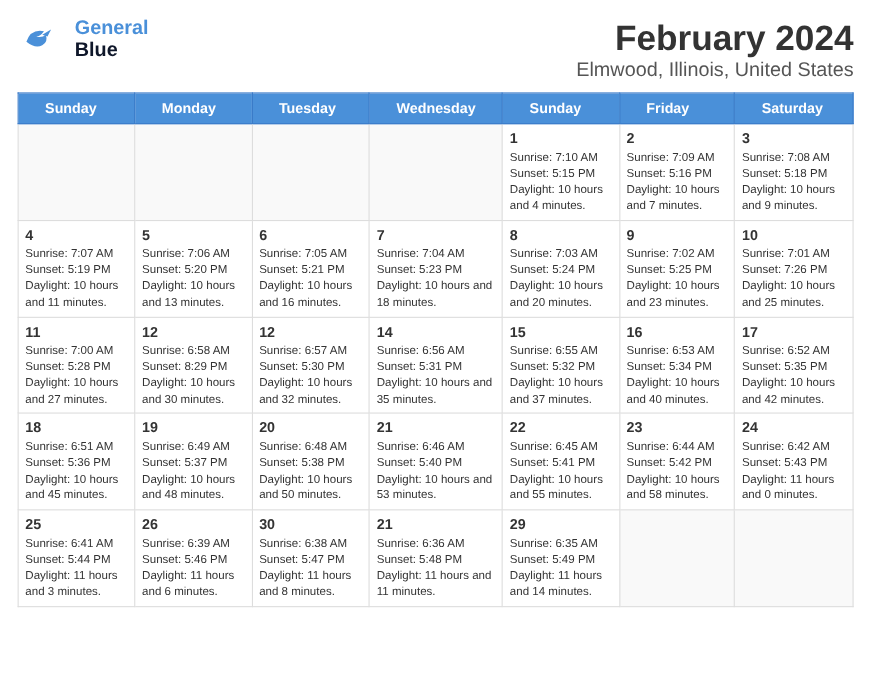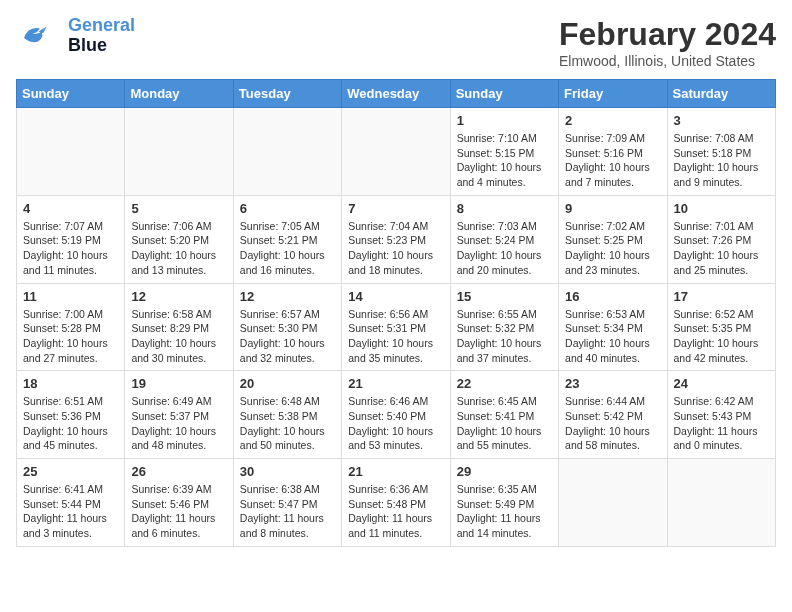--- a/index.html
+++ b/index.html
@@ -28,43 +28,43 @@
       line-height: 1.1;
     }
     .logo-text span {
       color: #4a90d9;
     }
     .logo-bird {
       width: 32px;
       height: 28px;
     }
     .title-block {
-      text-align: left;
+      text-align: right;
     }
     .title-block h1 {
       font-size: 32px;
       font-weight: bold;
       color: #333;
     }
     .title-block h2 {
-      font-size: 14px;
+      font-size: 18px;
       font-weight: normal;
       color: #555;
     }
     .calendar {
       width: 100%;
       border-collapse: collapse;
       border: 1px solid #ccc;
     }
     .calendar th {
       background: #4a90d9;
       color: #fff;
       font-size: 13px;
       font-weight: bold;
-      padding: 6px 5px;
+      padding: 6px 24px;
       text-align: left;
       border: 1px solid #3a7bc8;
     }
     .calendar td {
       vertical-align: top;
       padding: 5px 6px;
       border: 1px solid #ddd;
       width: 108px;
       min-height: 80px;
       font-size: 11px;

